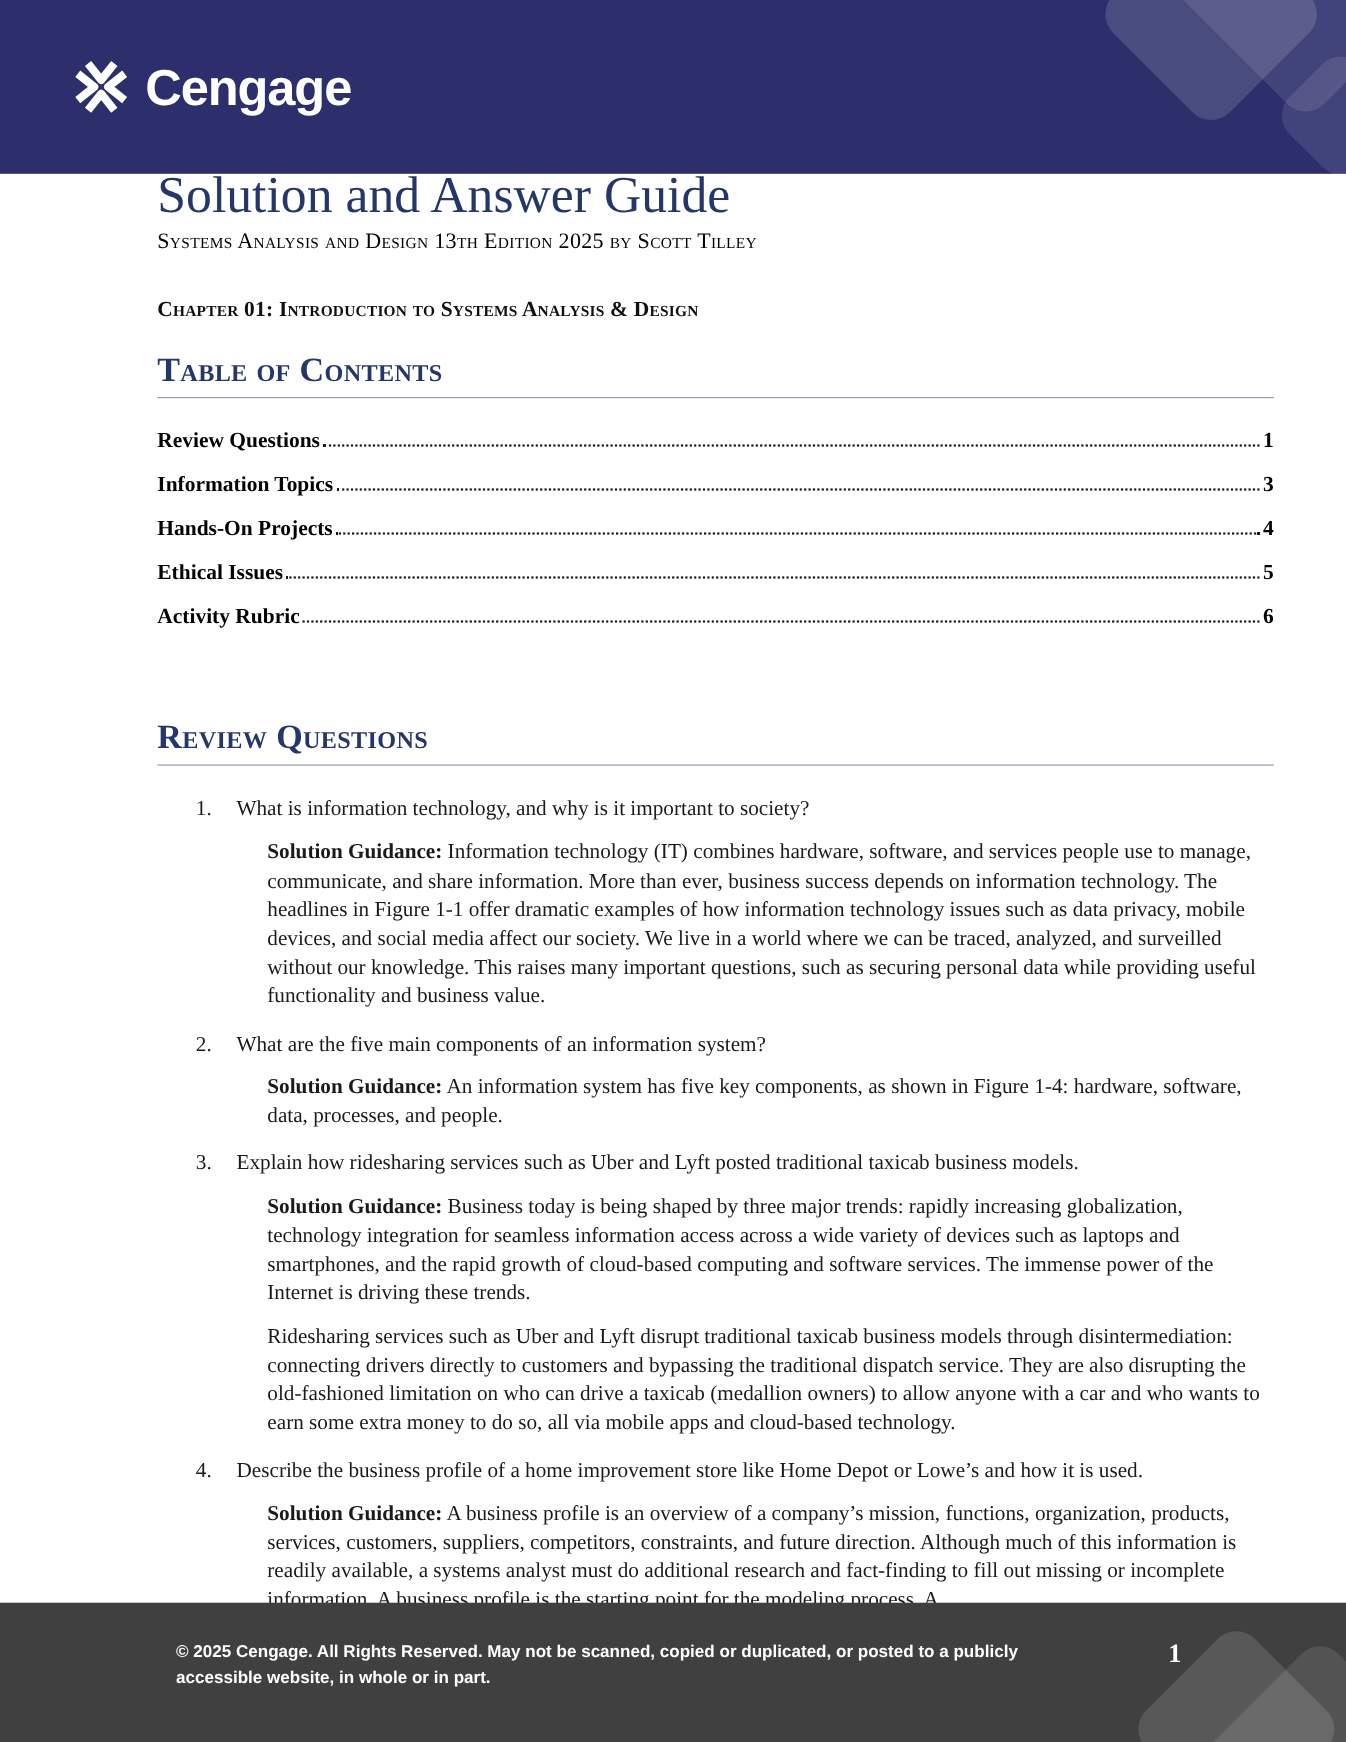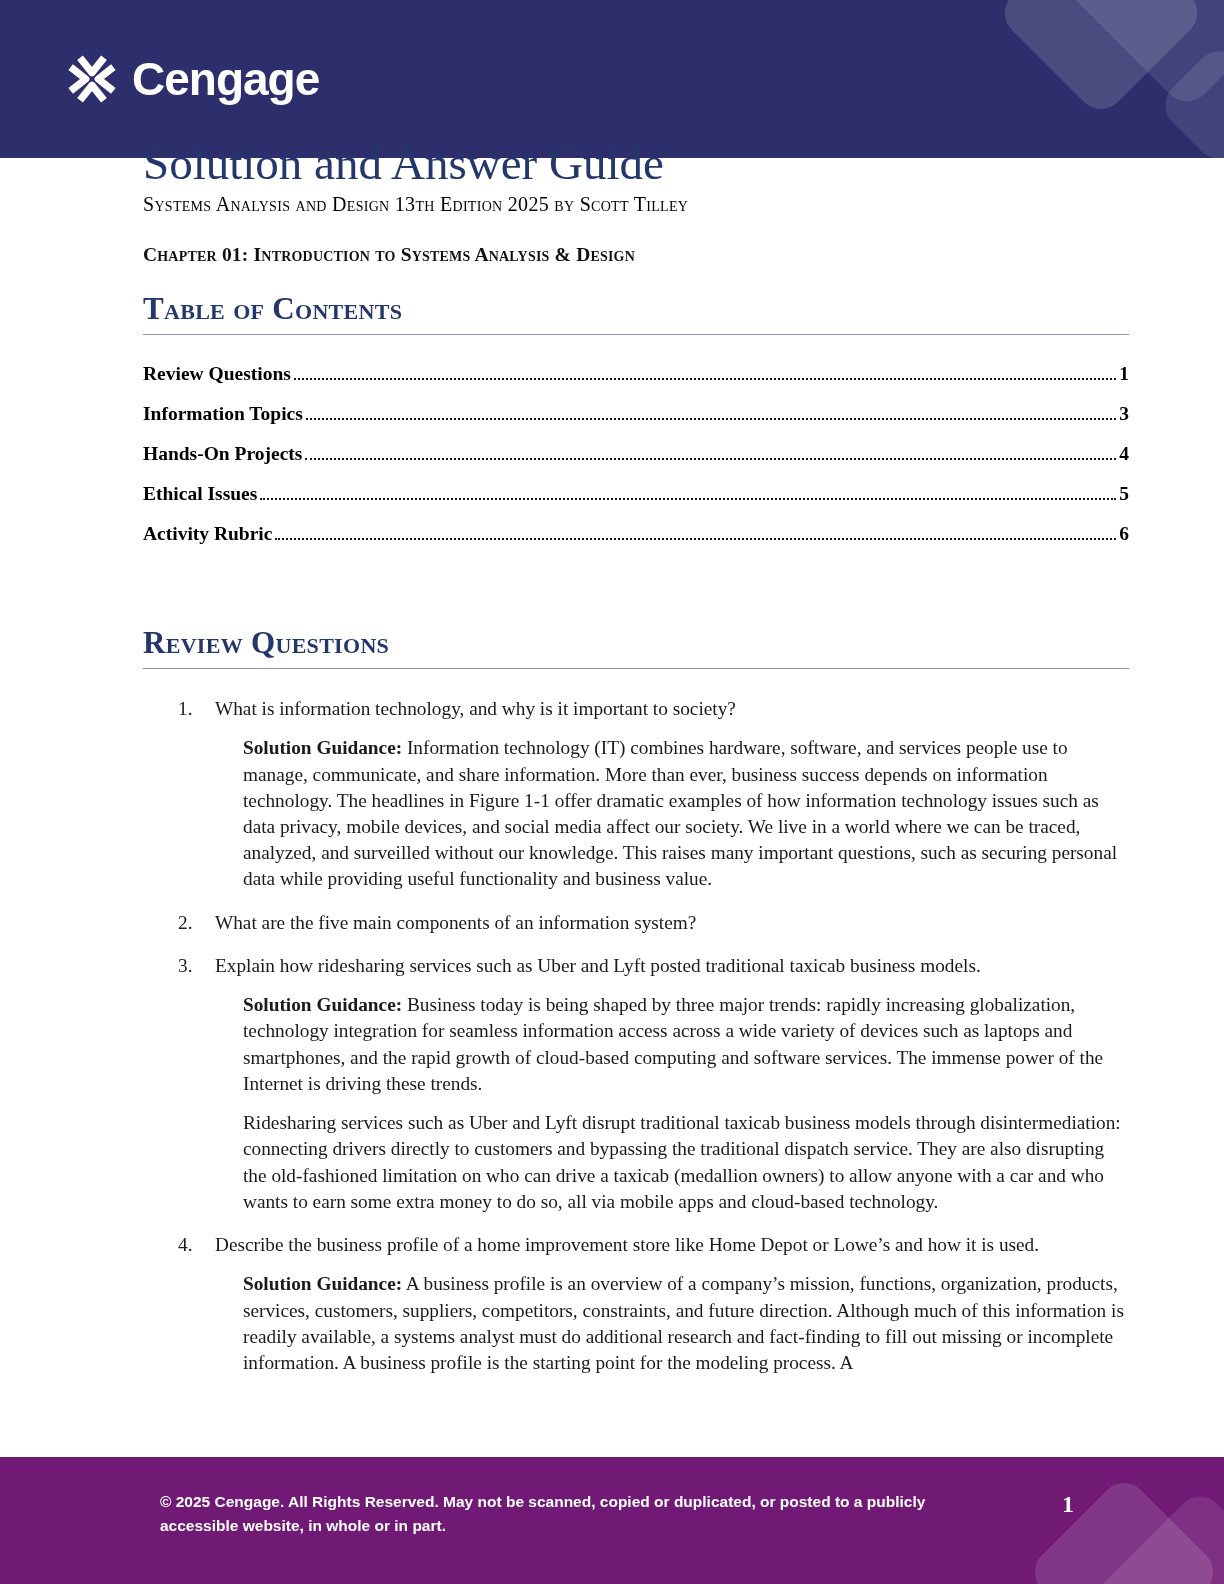--- a/index.html
+++ b/index.html
@@ -22,25 +22,25 @@
   .deco-h3 { width:90px; height:90px; background:rgba(255,255,255,0.10); transform:rotate(45deg); top:60px; right:-40px; }
 
   .logo { position:absolute; left:66px; top:50%; transform:translateY(-50%); display:flex; align-items:center; gap:14px; }
   .logo-star { display:block; }
   .logo-text {
     font-family:"Liberation Sans", sans-serif; font-weight:bold;
     font-size:46px; color:#ffffff; letter-spacing:-1px;
   }
 
   
-  .content { position:absolute; top:110px; left:0; right:0; padding:26px 95px 0 143px; color:#1a1a1a; }
+  .content { position:absolute; top:125px; left:0; right:0; padding:26px 66px 0 143px; color:#1a1a1a; }
 
   .doc-title { font-size:47px; font-weight:normal; color:#24376b; line-height:1.15; }
   .doc-subtitle { font-variant:small-caps; font-size:20px; color:#000000; margin-top:3px; letter-spacing:0.3px; }
-  .doc-chapter { font-variant:small-caps; font-weight:bold; font-size:19.5px; color:#111; margin-top:28px; letter-spacing:0.2px; }
+  .doc-chapter { font-variant:small-caps; font-weight:bold; font-size:19.5px; color:#111; margin-top:40px; letter-spacing:0.2px; }
 
   .section-heading {
     font-variant:small-caps; font-weight:bold; font-size:31px; color:#24376b;
     border-bottom:1px solid #8a93a8; padding-bottom:7px; margin-top:25px; letter-spacing:0.3px;
   }
   .review-heading { margin-top:80px; }
 
   .toc { margin-top:28px; }
   .toc-item { display:flex; align-items:baseline; font-weight:bold; font-size:19.5px; color:#000; margin-bottom:18px; }
   .toc-label { white-space:nowrap; }
@@ -51,21 +51,21 @@
   .q-item { margin-bottom:17px; }
   .q-row { display:flex; padding-left:35px; }
   .q-num { width:37px; flex-shrink:0; }
   .q-text { flex:1; }
   .solution { margin-left:100px; margin-top:13px; text-align:left; }
   .sol-lead { font-weight:bold; }
 
   
   .footer-bar {
     position:absolute; bottom:0; left:0; right:0; height:127px;
-    background:#701a75; overflow:hidden; color:#fff;text-decoration:underline;
+    background:#404040; overflow:hidden; color:#fff;text-decoration:underline;
   }
   .deco-f1 { width:140px; height:140px; background:rgba(255,255,255,0.13); transform:rotate(45deg); bottom:-58px; right:30px; }
   .deco-f2 { width:180px; height:180px; background:rgba(255,255,255,0.10); transform:rotate(45deg); bottom:-120px; right:-66px; }
   .footer-text {
     position:absolute; left:160px; top:33px; width:800px;
     font-family:"Liberation Sans", sans-serif; font-weight:bold;
     font-size:15.5px; line-height:1.55;
   }
   .footer-page {
     position:absolute; right:150px; top:34px;
@@ -140,20 +140,21 @@
           <span class="q-text">What is information technology, and why is it important to society?</span>
         </div>
         <p class="solution"><b class="sol-lead">Solution Guidance:</b><span> Information technology (IT) combines hardware, software, and services people use to manage, communicate, and share information. More than ever, business success depends on information technology. The headlines in Figure 1-1 offer dramatic examples of how information technology issues such as data privacy, mobile devices, and social media affect our society. We live in a world where we can be traced, analyzed, and surveilled without our knowledge. This raises many important questions, such as securing personal data while providing useful functionality and business value.</span></p>
       </div>
 
       <div class="q-item">
         <div class="q-row">
           <span class="q-num">2.</span>
           <span class="q-text">What are the five main components of an information system?</span>
         </div>
+        <p class="solution"><b class="sol-lead">Solution Guidance:</b><span> An information system has five key components, as shown in Figure 1-4: hardware, software, data, processes, and people.</span></p>
       </div>
 
       <div class="q-item">
         <div class="q-row">
           <span class="q-num">3.</span>
           <span class="q-text">Explain how ridesharing services such as Uber and Lyft posted traditional taxicab business models.</span>
         </div>
         <p class="solution"><b class="sol-lead">Solution Guidance:</b><span> Business today is being shaped by three major trends: rapidly increasing globalization, technology integration for seamless information access across a wide variety of devices such as laptops and smartphones, and the rapid growth of cloud-based computing and software services. The immense power of the Internet is driving these trends.</span></p>
         <p class="solution"><b class="sol-lead"></b><span>Ridesharing services such as Uber and Lyft disrupt traditional taxicab business models through disintermediation: connecting drivers directly to customers and bypassing the traditional dispatch service. They are also disrupting the old-fashioned limitation on who can drive a taxicab (medallion owners) to allow anyone with a car and who wants to earn some extra money to do so, all via mobile apps and cloud-based technology.</span></p>
       </div>

